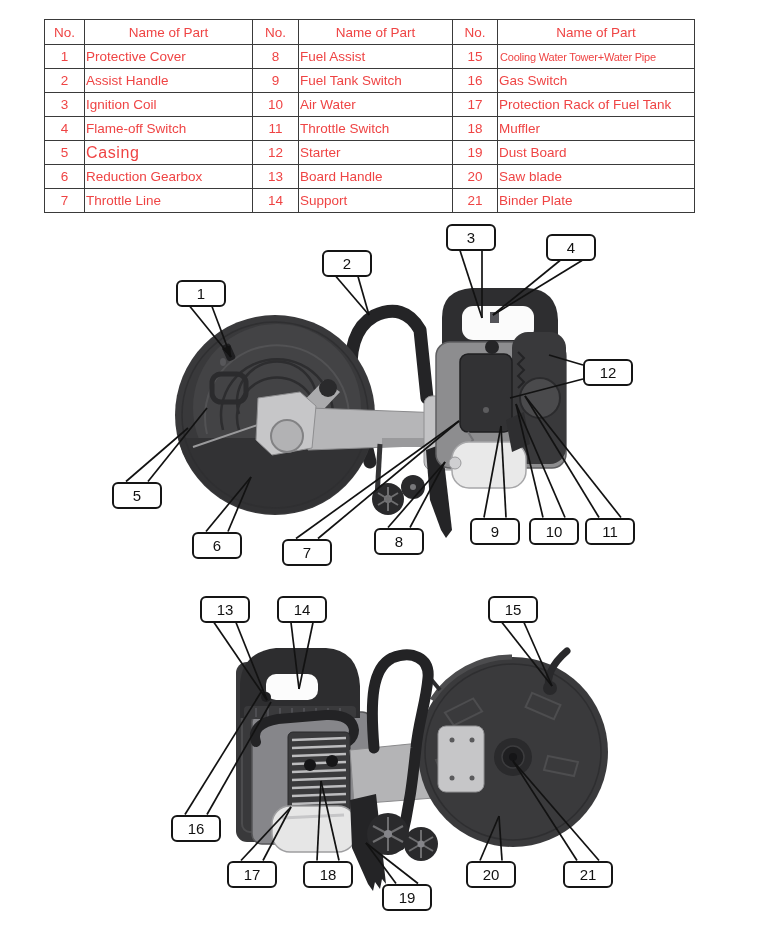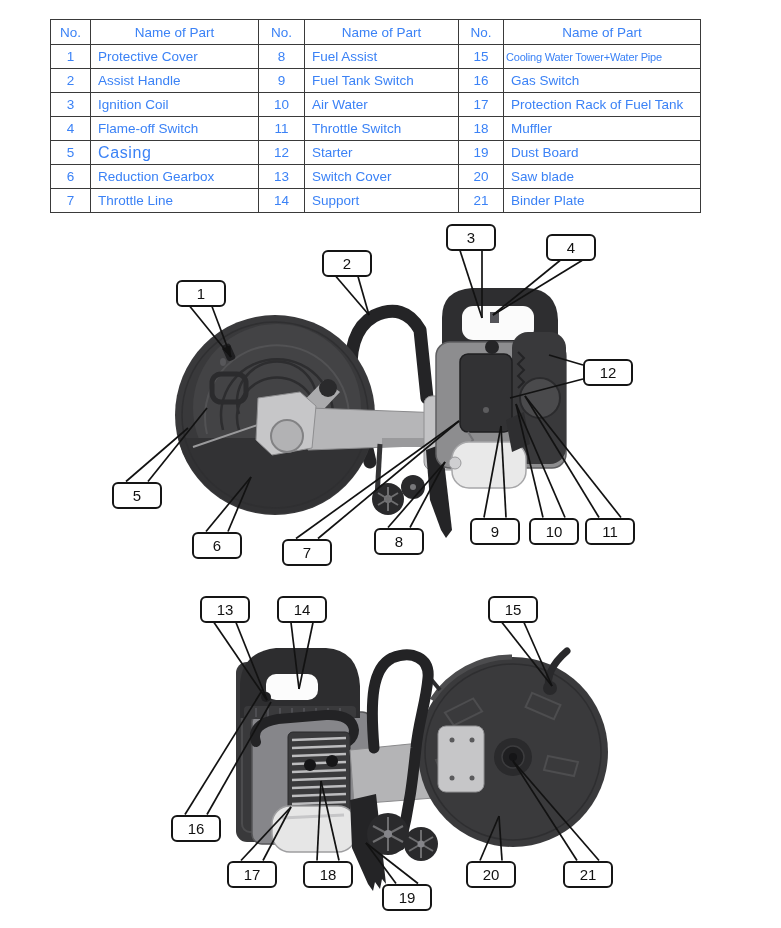--- a/index.html
+++ b/index.html
@@ -1,26 +1,26 @@
 <!DOCTYPE html>
 <html><head>
 <meta charset="utf-8">
 <style>
   html,body{margin:0;padding:0;background:#ffffff;}
   #page{position:relative;width:781px;height:928px;background:#fff;overflow:hidden;
         font-family:"Liberation Sans",sans-serif;color:#1a1a1a;}
   
-  #parts-table{position:absolute;left:50px;top:19px;width:650px;border-collapse:collapse;
-               table-layout:fixed;font-size:13.5px;color:#3b82f6;}
+  #parts-table{position:absolute;left:44px;top:19px;width:650px;border-collapse:collapse;
+               table-layout:fixed;font-size:13.5px;color:#ef4444;}
   #parts-table th,#parts-table td{border:1.5px solid #3a3a3a;font-weight:normal;
                overflow:hidden;white-space:nowrap;box-sizing:border-box;}
   #parts-table th{height:25px;text-align:center;}
   #parts-table td{height:24px;}
   #parts-table td.num{text-align:center;}
-  #parts-table td.name{text-align:left;padding-left:7px;}
+  #parts-table td.name{text-align:left;padding-left:1px;}
   
   #parts-table tbody tr:nth-child(1) td:nth-child(6){font-size:11px;padding-left:2px;letter-spacing:-0.2px;margin-left:32px;}
   #parts-table tbody tr:nth-child(5) td:nth-child(2){font-size:16px;letter-spacing:0.6px;margin-left:44px;}
   
   #diagram-svg{position:absolute;left:0;top:0;}
   .callout{position:absolute;width:50px;height:27px;box-sizing:border-box;
            background:#fff;border:2px solid #151515;border-radius:6px;
            display:flex;align-items:center;justify-content:center;
            font-size:15px;color:#111;z-index:3;}
   .leader{stroke:#121212;stroke-width:1.7;fill:none;}
@@ -87,21 +87,21 @@
           <td class="name">Casing</td>
           <td class="num">12</td>
           <td class="name">Starter</td>
           <td class="num">19</td>
           <td class="name">Dust Board</td>
         </tr>
         <tr>
           <td class="num">6</td>
           <td class="name">Reduction Gearbox</td>
           <td class="num">13</td>
-          <td class="name">Switch Cover</td>
+          <td class="name">Board Handle</td>
           <td class="num">20</td>
           <td class="name">Saw blade</td>
         </tr>
         <tr>
           <td class="num">7</td>
           <td class="name">Throttle Line</td>
           <td class="num">14</td>
           <td class="name">Support</td>
           <td class="num">21</td>
           <td class="name">Binder Plate</td>

